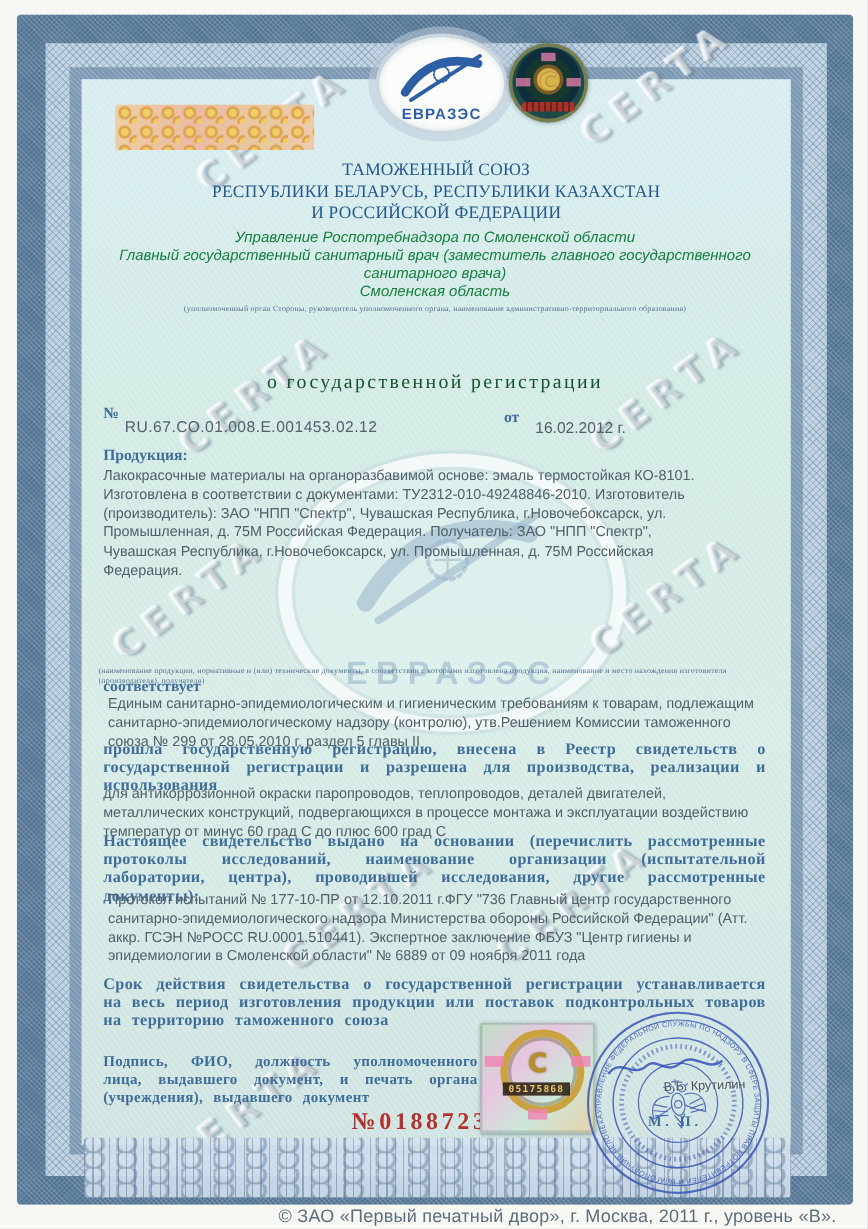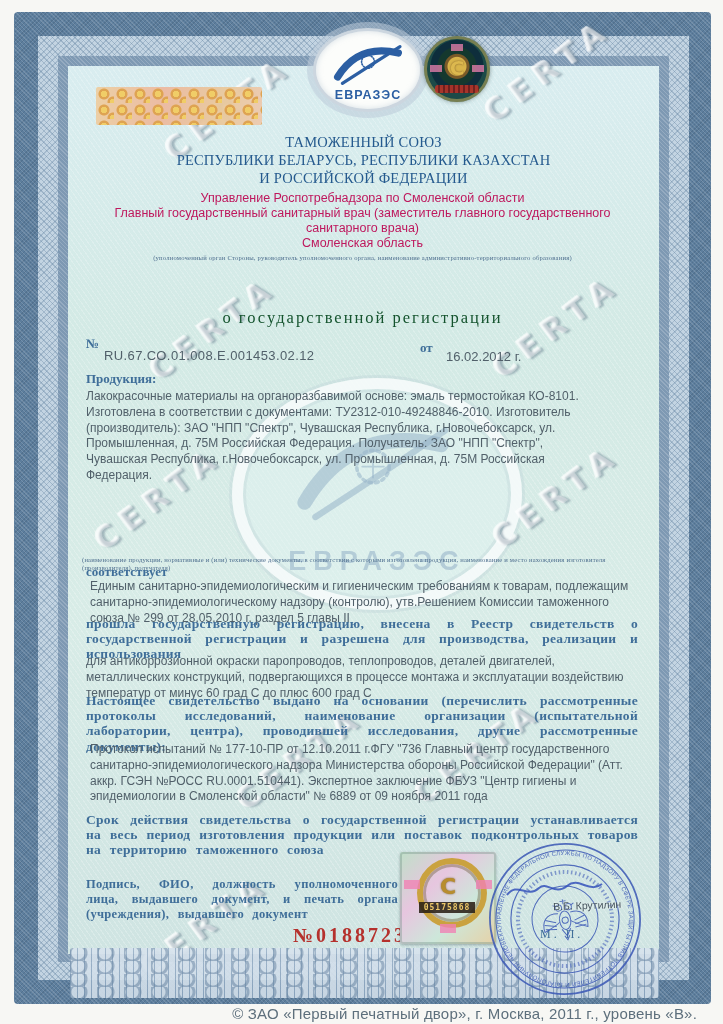--- a/index.html
+++ b/index.html
@@ -73,39 +73,39 @@
     border:6px solid #caa23f;box-shadow:inset 0 0 0 3px rgba(90,70,30,.35);}
   .holo-sq .pink{position:absolute;background:rgba(240,130,180,.8);width:16px;height:9px;}
   .holo-sq .sym{position:absolute;left:0;right:0;top:22px;text-align:center;
     font:700 22px "DejaVu Sans",sans-serif;color:#b88d2e;text-shadow:0 0 2px #6e5418;}
   .holo-serial{position:absolute;left:19px;top:50px;width:56px;height:11px;background:rgba(42,32,22,.88);
     font:700 8px "DejaVu Sans Mono",monospace;color:#ecc768;text-align:center;letter-spacing:1px;line-height:11px;}
 
   
   .union{left:88px;right:84px;top:133px;font-weight:400;font-size:14.5px;line-height:18px;
     color:#255a8e;letter-spacing:.2px;}
-  .auth{left:80px;right:78px;top:191px;font-size:12.5px;line-height:15px;color:#be185d;}
+  .auth{left:80px;right:78px;top:191px;font-size:12.5px;line-height:15px;color:#15803d;font-style:italic;}
   .cap{color:#4f6f8f;font-size:6.6px;letter-spacing:.2px;line-height:8px;}
   .cap1{left:80px;right:78px;top:254px;}
   .title{left:80px;right:78px;top:279px;font-weight:700;font-size:22px;letter-spacing:3px;color:#2f6396;}
   .subtitle{left:80px;right:78px;top:308px;font-weight:400;font-size:16.5px;letter-spacing:2px;color:#14532d;}
   .lab{font-weight:600;color:#3f6e99;font-size:13px;}
   .regnum{left:104px;top:348px;font-size:13px;color:#51606a;letter-spacing:.4px;}
   .regdate{left:446px;top:349px;font-size:13px;color:#51606a;}
   .body{font-size:12px;line-height:15.8px;color:#51606a;}
   .clause{font-weight:600;color:#3f6e99;font-size:13.5px;line-height:15.2px;
     text-align:justify;word-spacing:5px;letter-spacing:.3px;}
   .rednum{left:293px;top:924px;font-weight:700;font-size:20px;letter-spacing:3px;color:#b5312d;}
 
   
   .stamp{left:486px;top:840px;width:158px;height:158px;opacity:.85;transform:rotate(-8deg);}
   .signer{left:553px;top:899px;font-size:10.5px;color:#44525c;transform:rotate(-2deg);
     text-shadow:0 0 3px rgba(255,255,255,.9);}
   .fio{left:461px;top:914px;font-size:8px;color:#4a6a8a;}
-  .mp{left:540px;top:927px;font-weight:400;font-size:12px;letter-spacing:3px;color:#3f6e99;}
+  .mp{left:540px;top:927px;font-weight:700;font-size:12px;letter-spacing:3px;color:#3f6e99;}
   .sig-squiggle{left:505px;top:879px;}
 
   .printer{right:26px;top:1005px;font-size:15px;color:#5d6f7c;letter-spacing:.2px;}
 </style>
 </head>
 <body>
 
 <div class="page">
 
   <div class="abs band1"></div>

